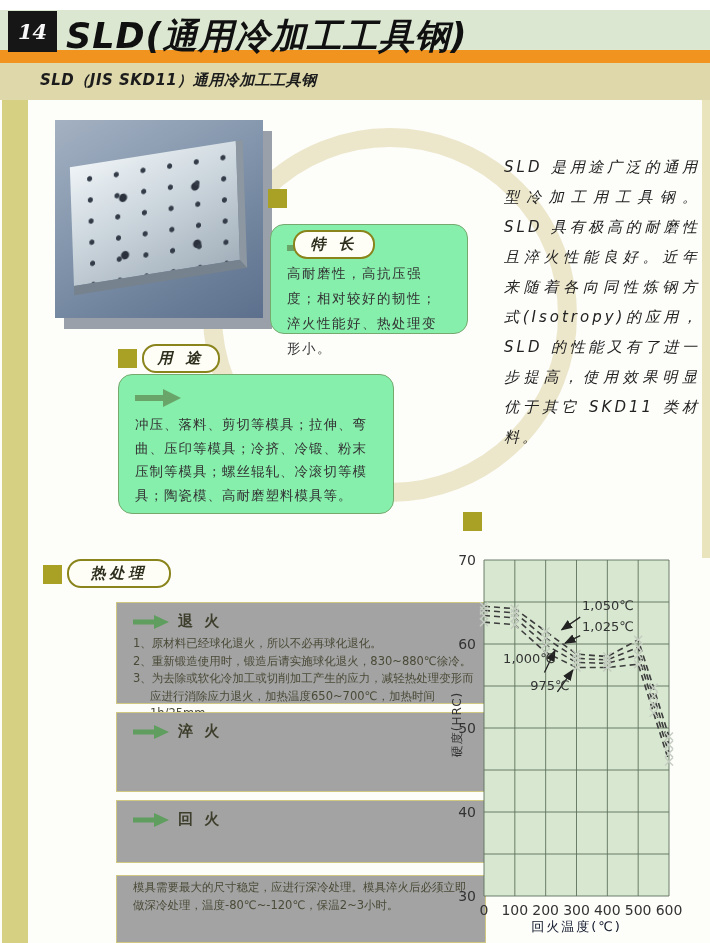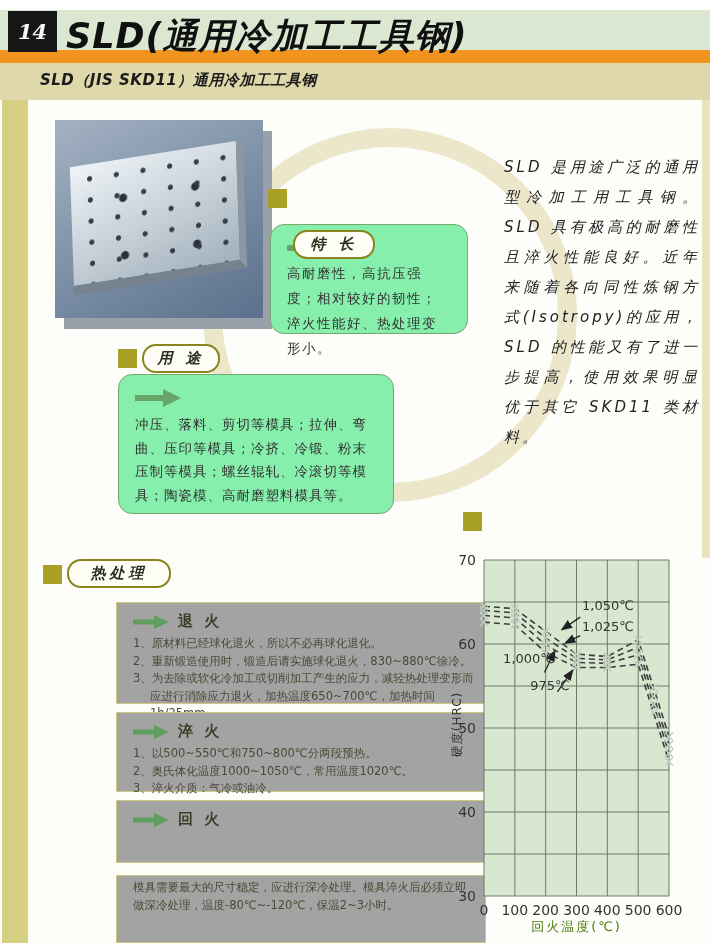--- a/index.html
+++ b/index.html
@@ -51,21 +51,21 @@
   .hbox{position:absolute;left:76px;width:368px;background:#a3a3a3;border:1.5px solid #cfc782;z-index:2;margin-left:40px;}
   .hbox .hhead{display:flex;align-items:center;gap:9px;padding:9px 0 1px 16px;}
   .hbox .htitle{font-size:15px;font-weight:bold;letter-spacing:3px;color:#3e3e2c;}
   .hbox .hlines{padding:3px 10px 6px 16px;font-size:11.5px;line-height:17.5px;color:#4a4a38;}
   .hbox.hang .ht-line{text-indent:-17px;padding-left:17px;}
   
   .chart-wrap{position:absolute;left:440px;top:548px;width:266px;height:395px;z-index:2;}
   .ylabel{position:absolute;left:-28px;top:168px;width:90px;transform:rotate(-90deg);
           font-size:12px;color:#333;text-align:center;letter-spacing:1px;}
   .xlabel{position:absolute;left:44px;top:370px;width:185px;text-align:center;font-size:13px;
-          color:#4d7c0f;letter-spacing:2px;}
+          color:#0f172a;letter-spacing:2px;}
 </style>
 </head>
 <body>
 
 <div class="page">
 
   <div class="ring"></div>
   <div class="stripe-left"></div>
   <div class="stripe-right"></div>
 
@@ -122,25 +122,20 @@
   </div>
 
   <div class="hbox hang" style="top:712px;height:78px;">
     <div class="hhead">
       <svg width="36" height="14" viewBox="0 0 36 14">
         <rect x="0" y="4.5" width="23" height="5" fill="#5f9e5f"></rect>
         <polygon points="21,0 36,7 21,14" fill="#5f9e5f"></polygon>
       </svg>
       <span class="htitle">淬 火</span>
     </div>
-    <div class="hlines">
-        <div class="ht-line">1、以500~550℃和750~800℃分两段预热。</div>
-        <div class="ht-line">2、奥氏体化温度1000~1050℃，常用温度1020℃。</div>
-        <div class="ht-line">3、淬火介质：气冷或油冷。</div>
-      </div>
   </div>
 
   <div class="hbox" style="top:800px;height:61px;">
     <div class="hhead">
       <svg width="36" height="14" viewBox="0 0 36 14">
         <rect x="0" y="4.5" width="23" height="5" fill="#5f9e5f"></rect>
         <polygon points="21,0 36,7 21,14" fill="#5f9e5f"></polygon>
       </svg>
       <span class="htitle">回 火</span>
     </div>

